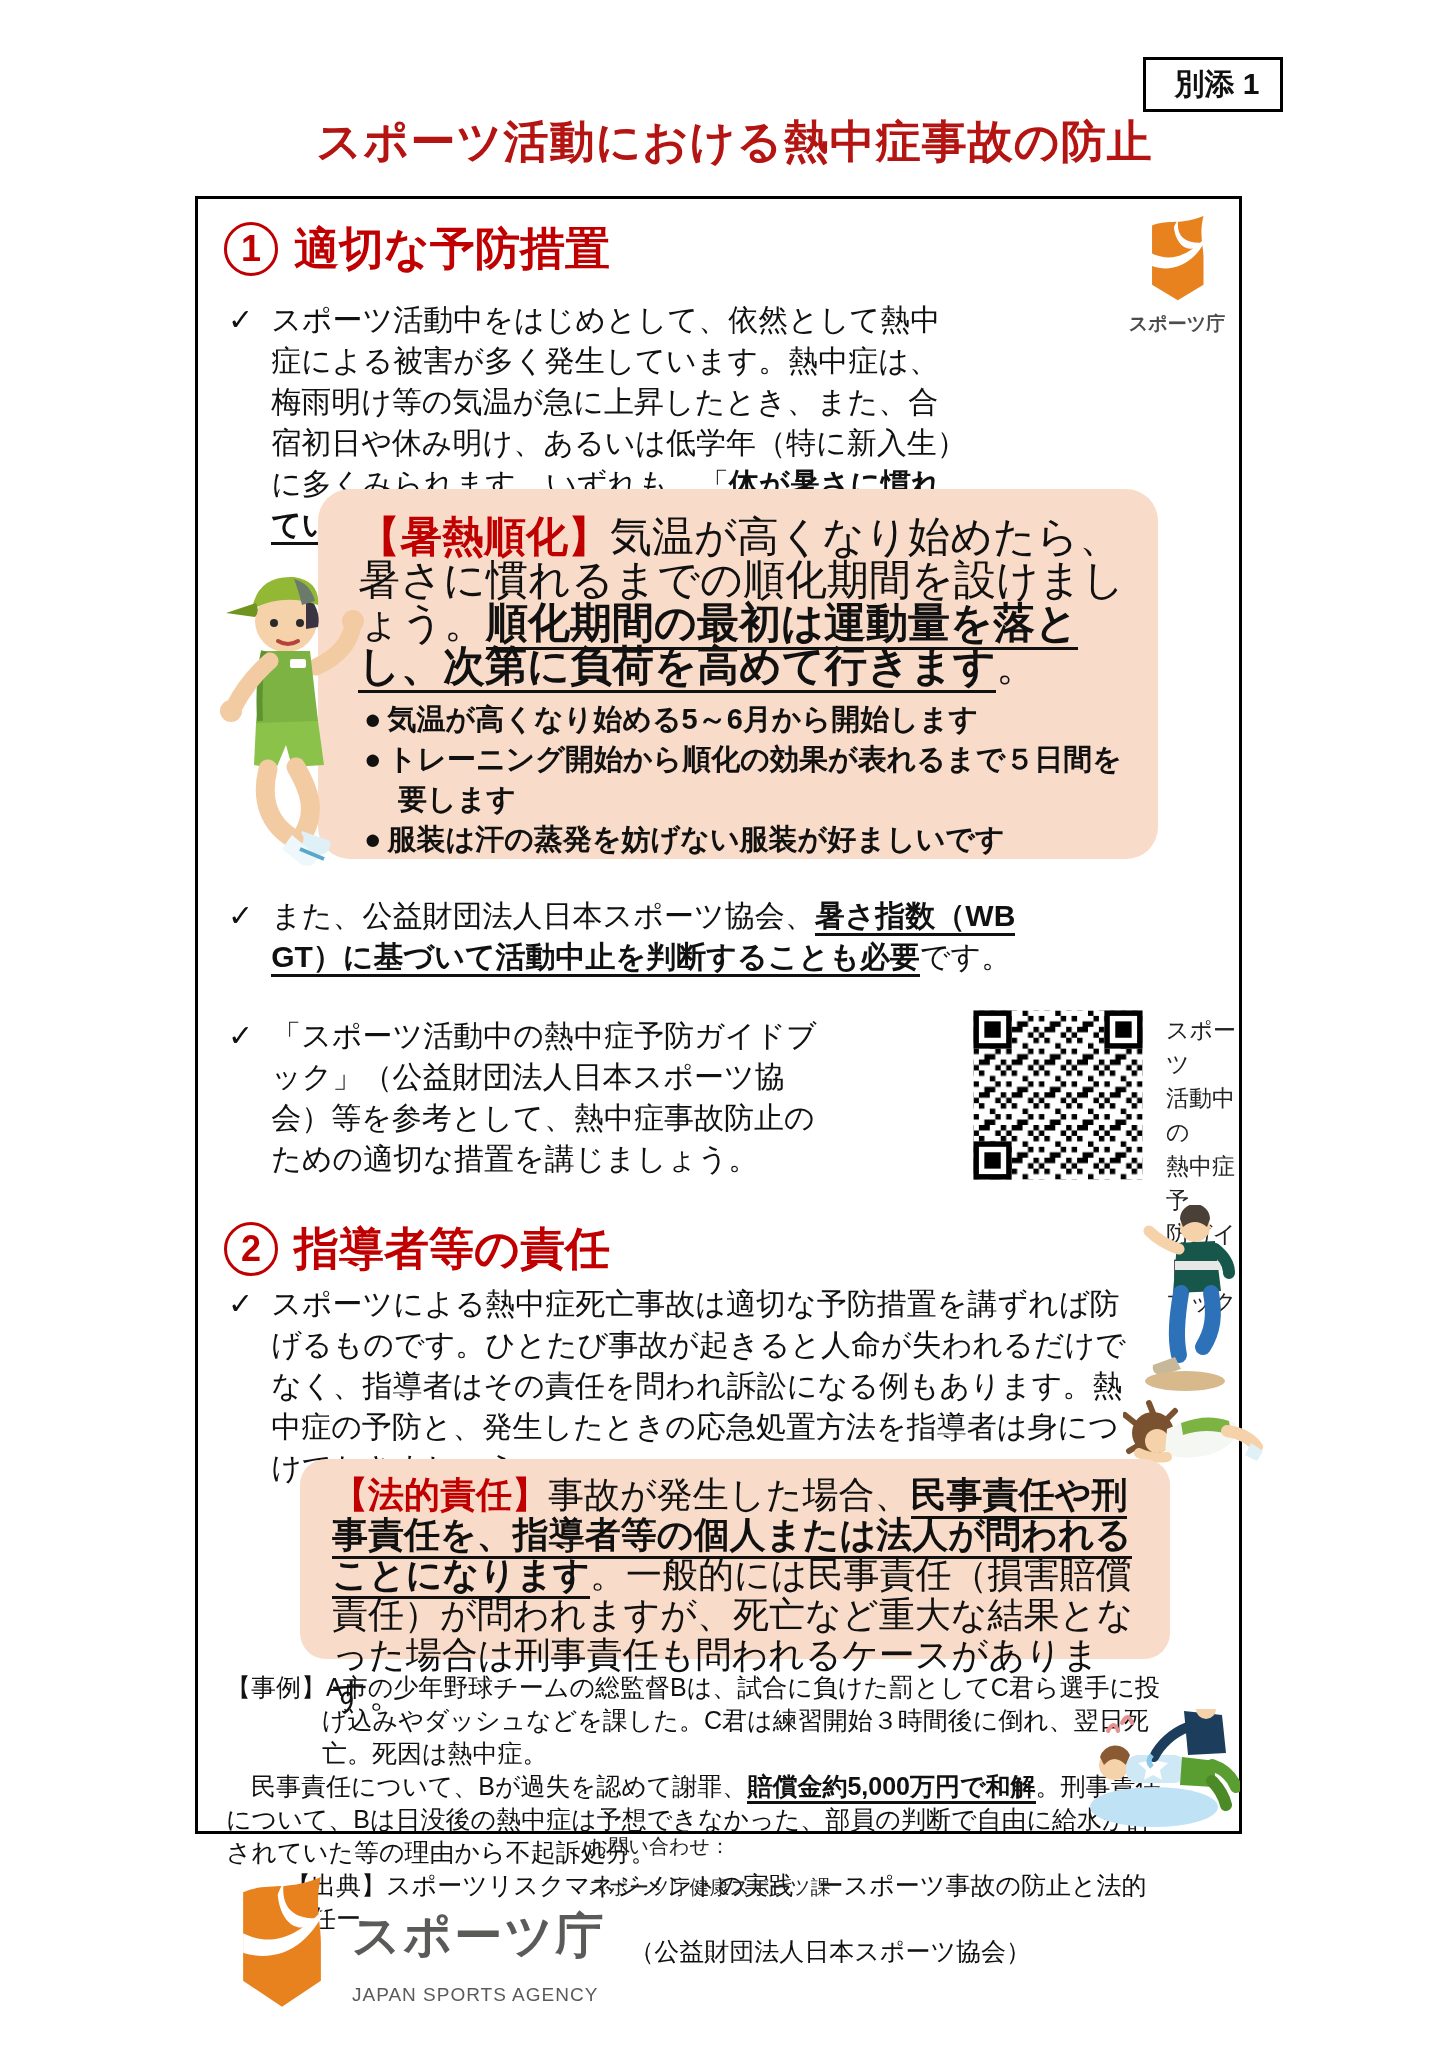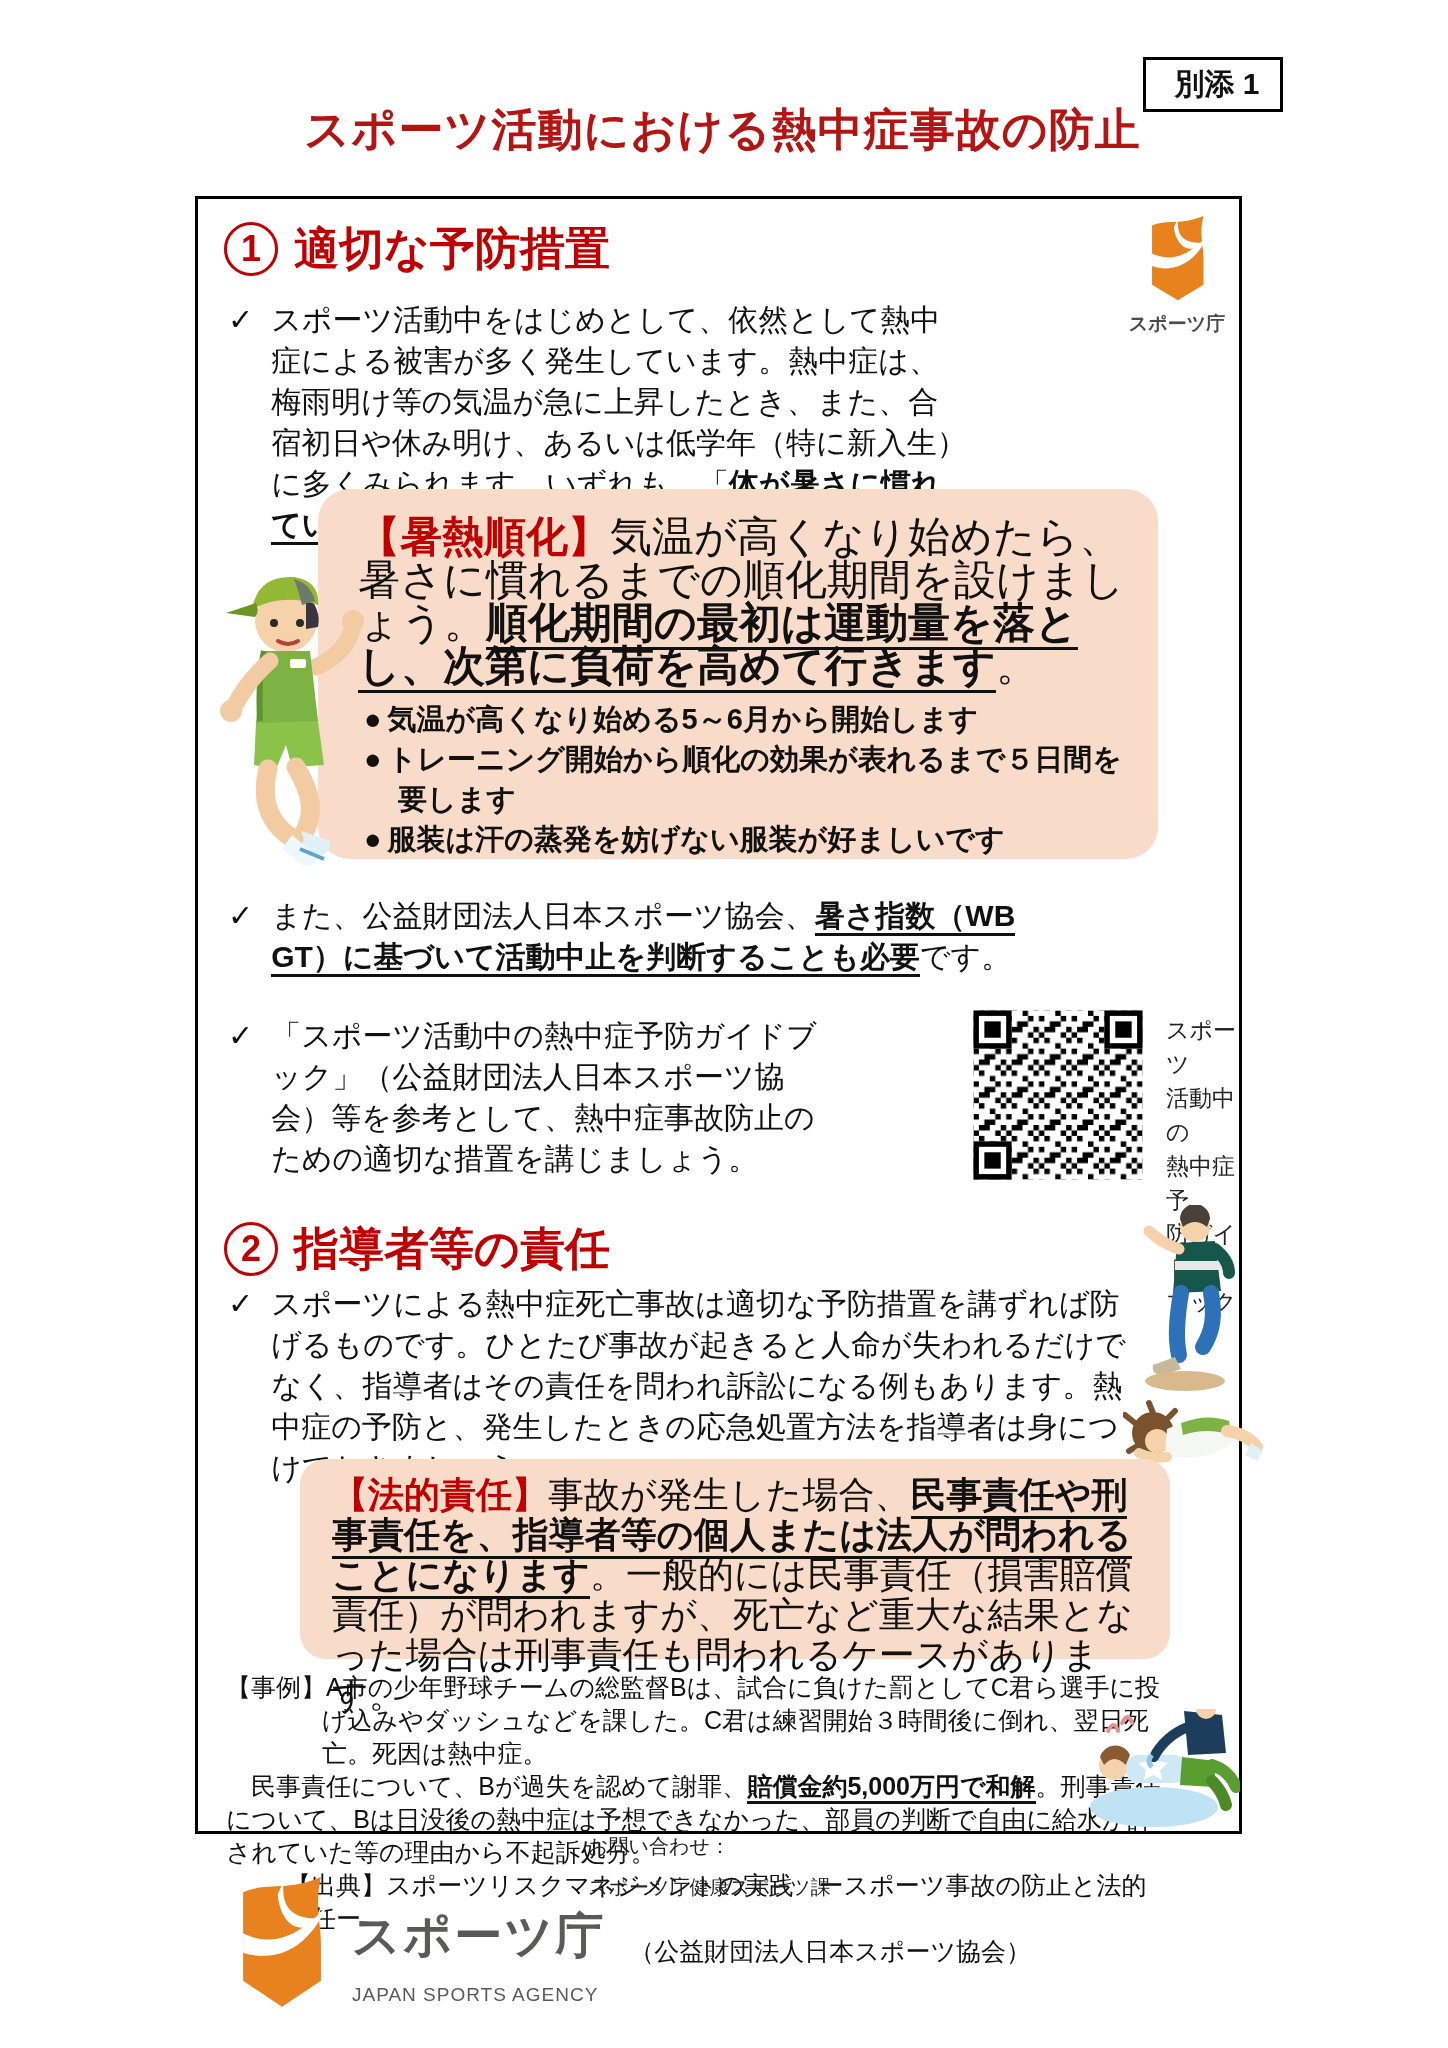--- a/index.html
+++ b/index.html
@@ -2,21 +2,21 @@
 <html><head>
 <meta charset="utf-8">
 <style>
   html,body{margin:0;padding:0;background:#ffffff;}
   body{width:1448px;height:2048px;font-family:"Liberation Sans","DejaVu Sans",sans-serif;color:#111;}
   .page{position:relative;width:1448px;height:2048px;background:#fff;overflow:hidden;}
 
   .attachment{position:absolute;left:1143px;top:57px;width:140px;height:55px;border:3px solid #000;
     display:flex;align-items:center;justify-content:center;font-size:30px;font-weight:bold;box-sizing:border-box;padding-left:8px;}
 
-  .title{position:absolute;left:195px;top:96px;width:1047px;margin:4px;text-align:center;
+  .title{position:absolute;left:195px;top:96px;width:1047px;margin:16px;text-align:center;
     font-size:45px;font-weight:bold;color:#b41412;letter-spacing:1px;}
 
   .mainbox{position:absolute;left:195px;top:196px;width:1047px;height:1638px;border:3px solid #000;
     background:#fff;box-sizing:border-box;}
 
   .sec-heading{position:absolute;display:flex;align-items:center;gap:16px;color:#c00000;font-weight:bold;font-size:45px;}
   .sec1-heading{left:26px;top:20px;}
   .sec2-heading{left:26px;top:1020px;}
   .circnum{width:54px;height:54px;border:3px solid #c00000;border-radius:50%;display:flex;align-items:center;
     justify-content:center;font-size:36px;box-sizing:border-box;flex:0 0 auto;}

